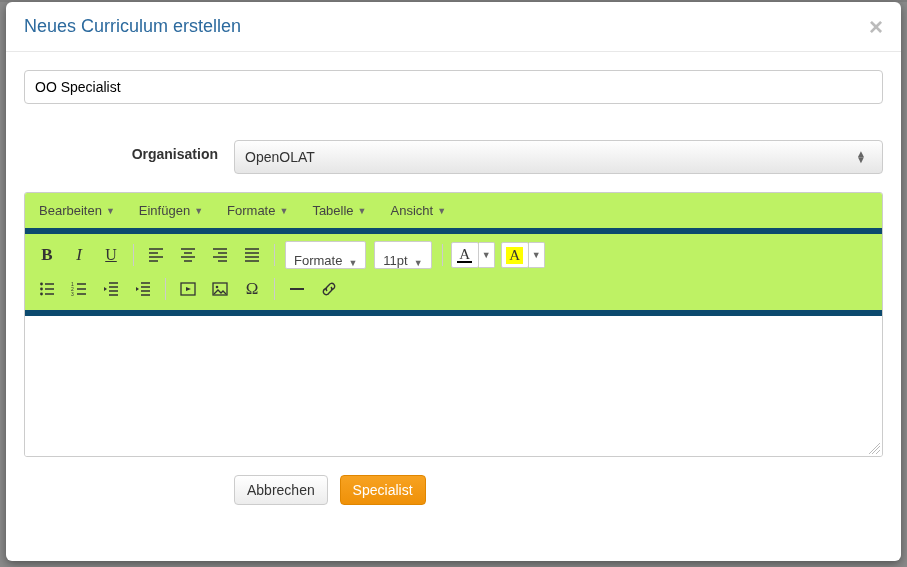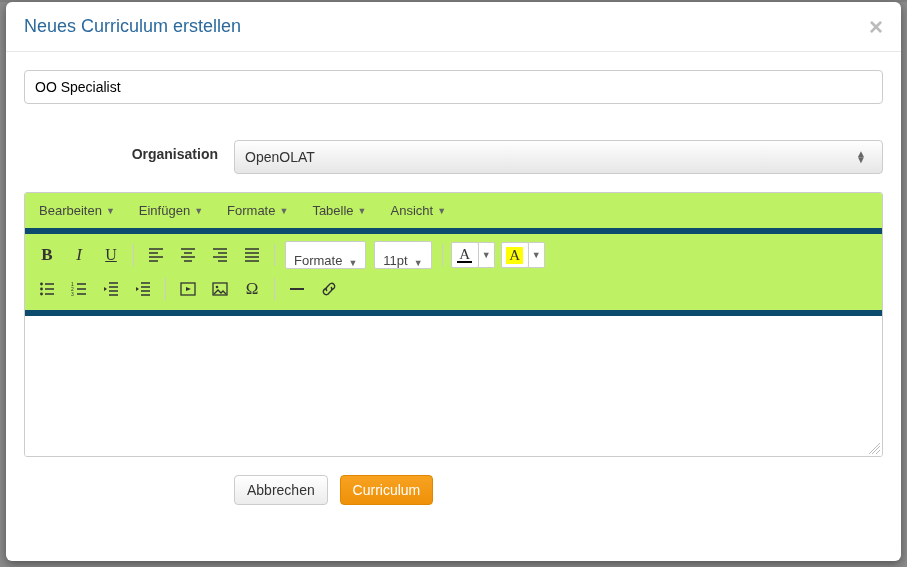--- a/index.html
+++ b/index.html
@@ -273,19 +273,19 @@
               <div class="resize-grip"></div>
             </div>
           </div>
         </div>
       </div>
 
       <div class="form-row">
         <div class="form-label"></div>
         <div class="form-control-wrap">
           <button class="btn">Abbrechen</button>
-          <button class="btn primary">Curriculum</button>
+          <button class="btn primary">Specialist</button>
         </div>
       </div>
 
     </div>
   </div>
 </div>
 
 </body></html>

